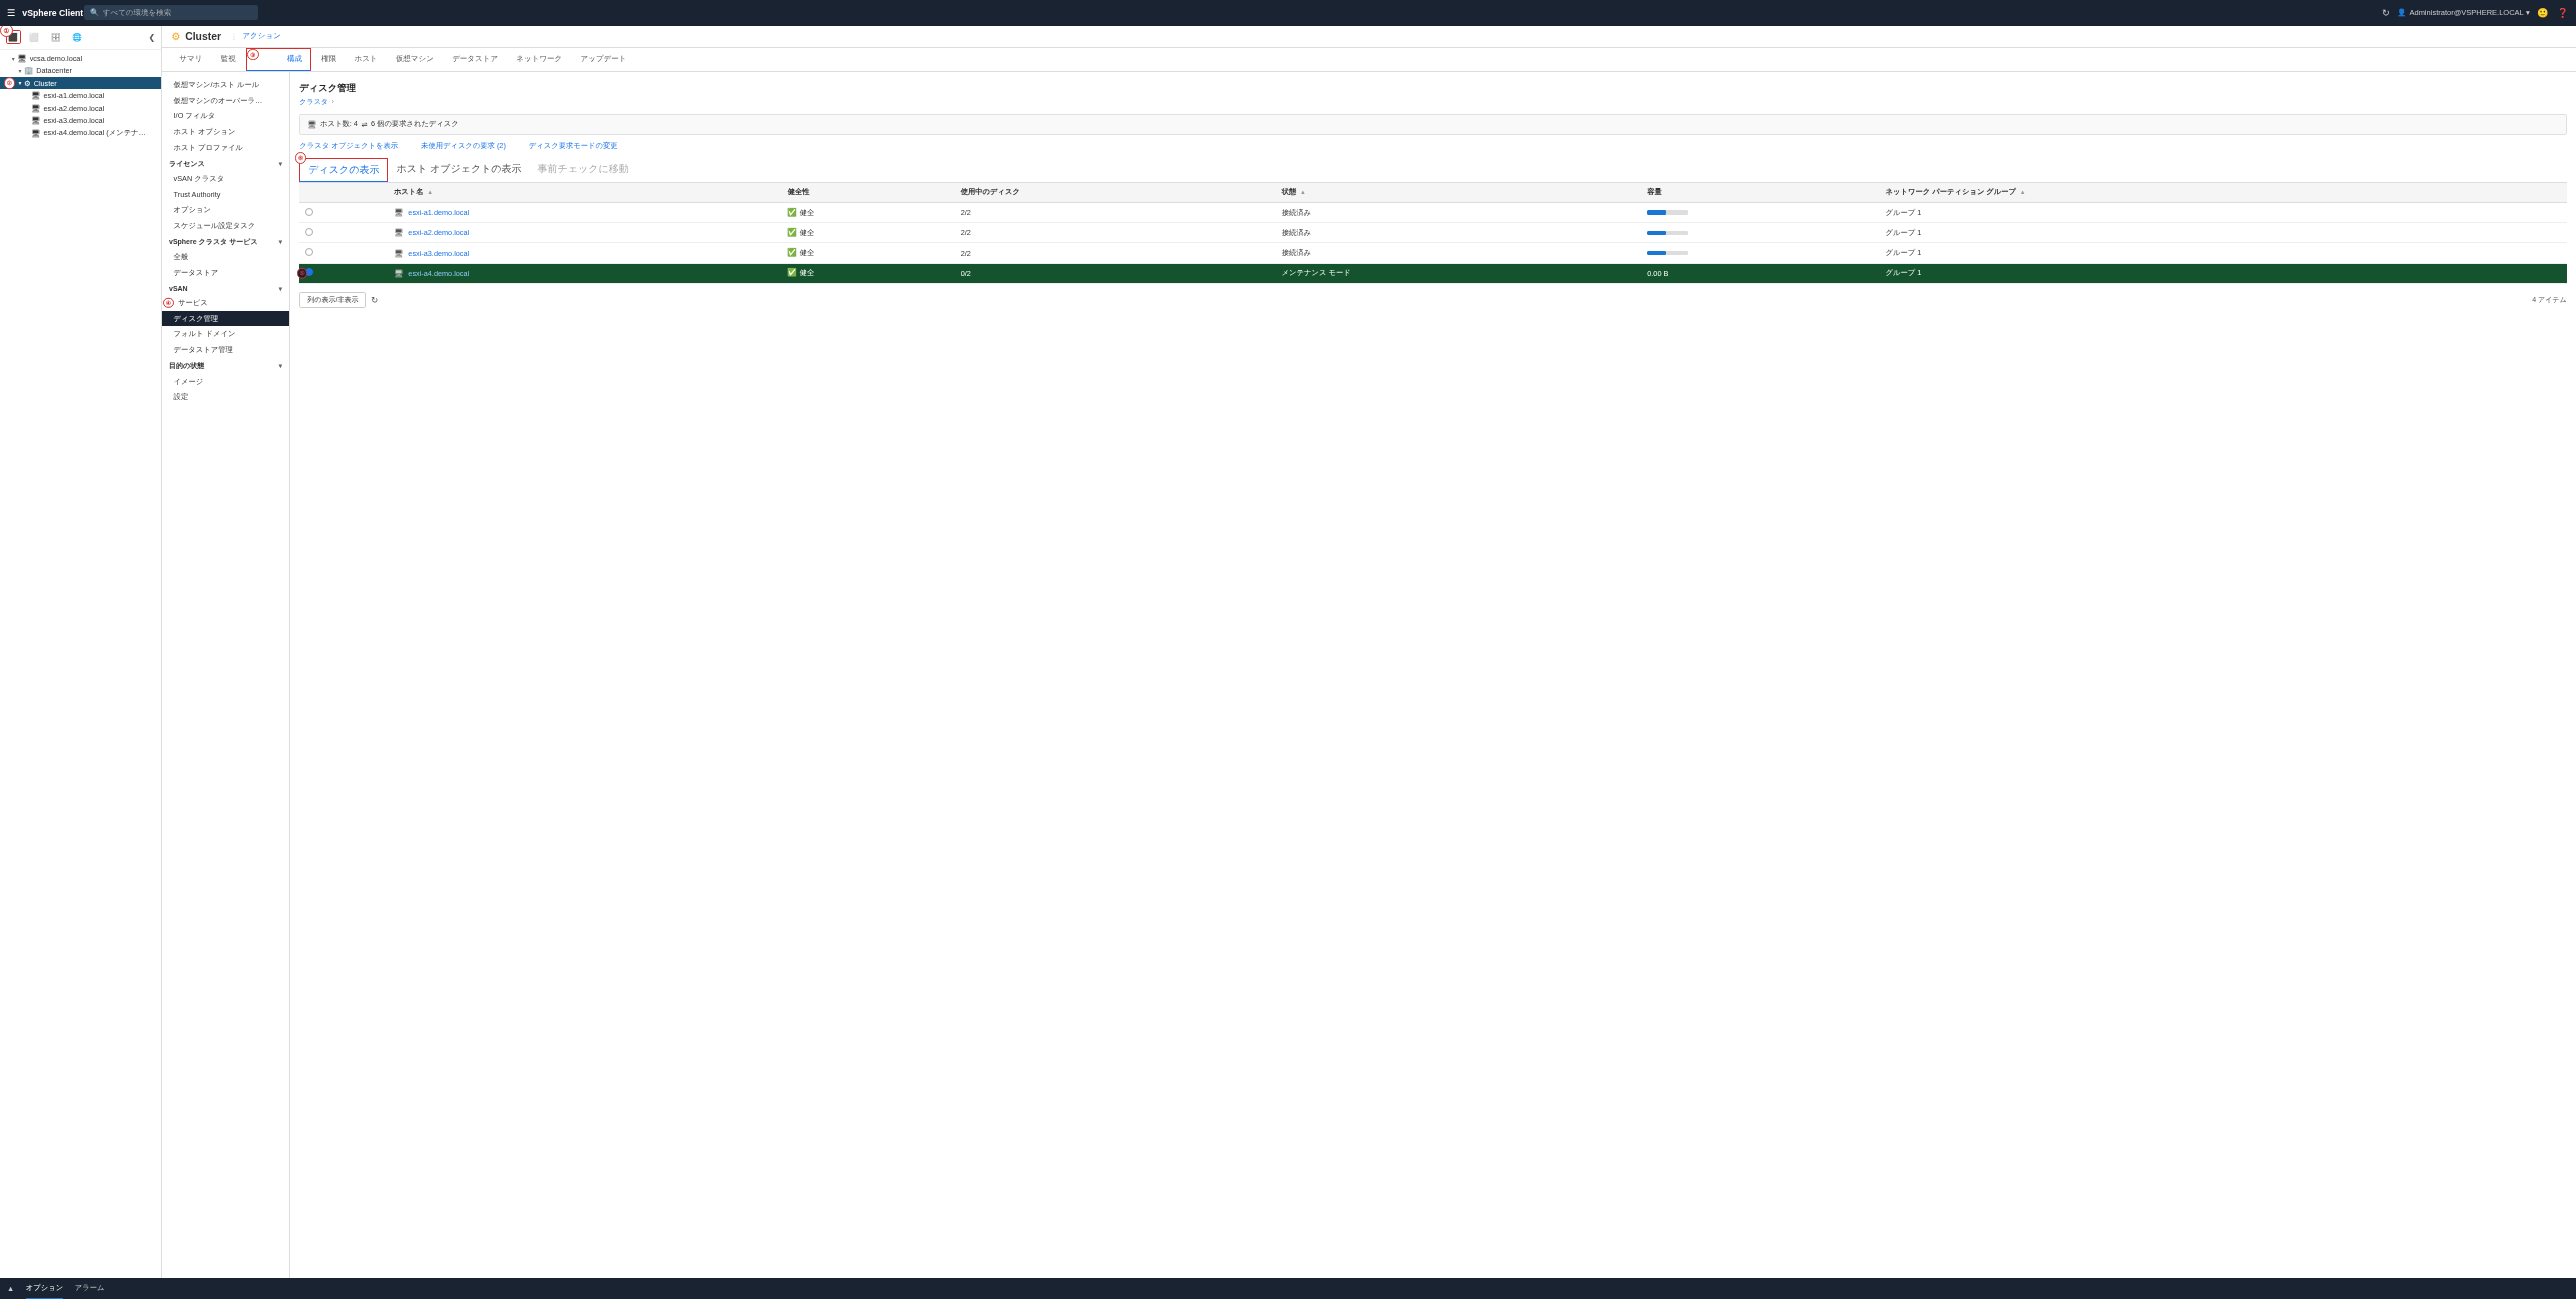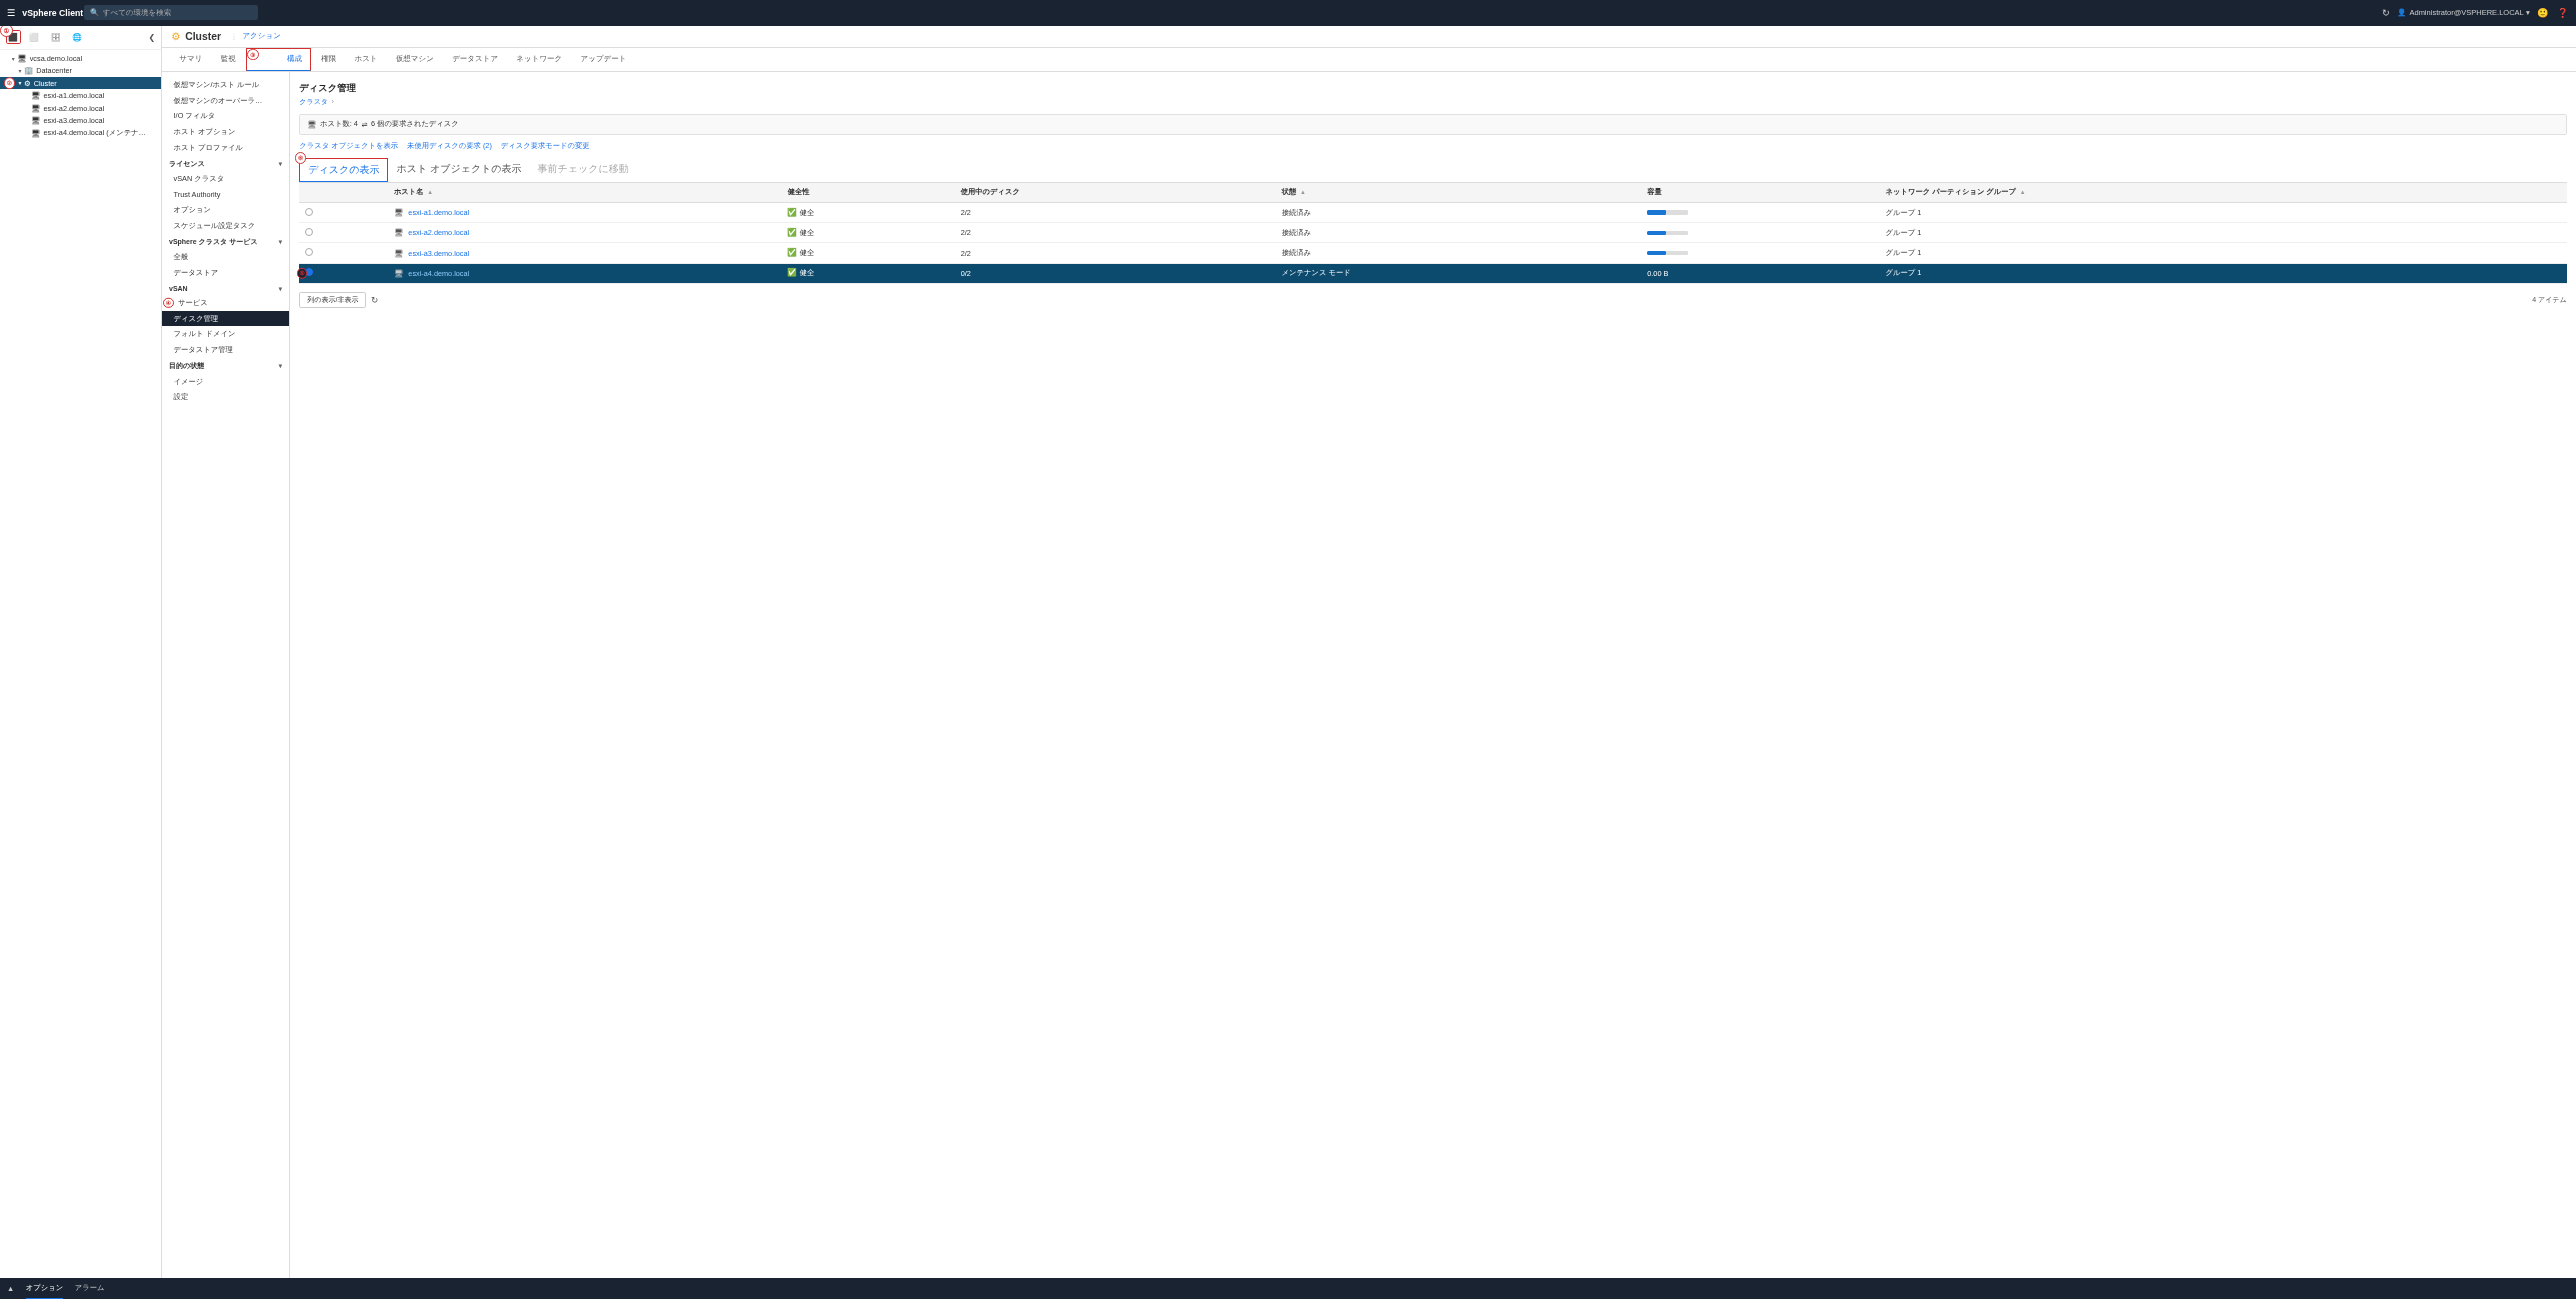--- a/index.html
+++ b/index.html
@@ -140,21 +140,21 @@
 
     .info-bar {
       display: flex; align-items: center;
       padding: 4.6px 7px; background: #f9f9f9;
       border: 0.6px solid #e0e0e0; border-radius: 1.7px;
       margin-bottom: 5.8px; font-size: 7.3px; gap: 3.5px;
     }
     .info-bar .icon { color: #555; }
 
     .action-links {
-      display: flex; gap: 9px; margin-bottom: 7px;
+      display: flex; gap: 23px; margin-bottom: 7px;
     }
     .action-link { color: #1a73e8; font-size: 7.3px; cursor: pointer; }
 
     
     .sub-tabs {
       display: flex; border-bottom: 0.6px solid #ddd; margin-bottom: 0;
     }
     .sub-tab {
       padding: 4px 8px; font-size: 10px; color: #555;
       cursor: pointer; border-bottom: 1.2px solid transparent;
@@ -165,21 +165,21 @@
 
     
     .data-table { width: 100%; border-collapse: collapse; font-size: 7.3px; }
     .data-table th {
       background: #f5f5f5; padding: 4.6px 5.8px; text-align: left;
       font-weight: 600; border-bottom: 0.6px solid #ddd; color: #333;
       white-space: nowrap;
     }
     .data-table th .sort-icon { font-size: 5.8px; color: #999; margin-left: 1.7px; }
     .data-table td { padding: 4.6px 5.8px; border-bottom: 0.6px solid #eee; vertical-align: middle; }
-    .data-table tr.selected td { background: #0c4a6e; color: #fff; }
+    .data-table tr.selected td { background: #14532d; color: #fff; }
     .data-table tr.selected .health-icon { color: #4caf50; }
 
     .radio-btn { width: 8px; height: 8px; border-radius: 50%; border: 1.2px solid #aaa; display: inline-block; cursor: pointer; }
     .radio-btn.selected { background: #1a73e8; border-color: #1a73e8; }
     .host-icon { color: #555; margin-right: 2.9px; font-size: 7.5px; }
     .host-link { color: #1a73e8; cursor: pointer; }
     .host-link.selected { color: #90caf9; }
     .health-icon { color: #4caf50; font-size: 8px; }
     .capacity-bar { width: 41px; height: 4.6px; background: #ddd; border-radius: 1.2px; overflow: hidden; }
     .capacity-fill { height: 100%; background: #1976d2; border-radius: 1.2px; }

